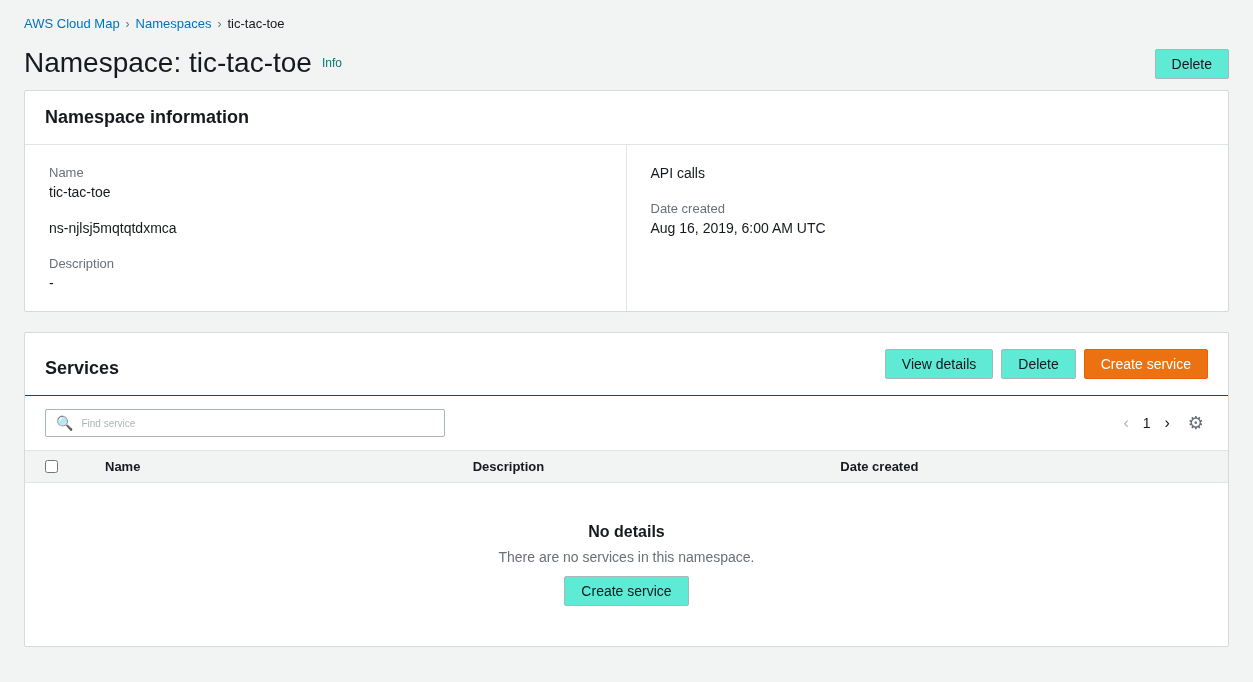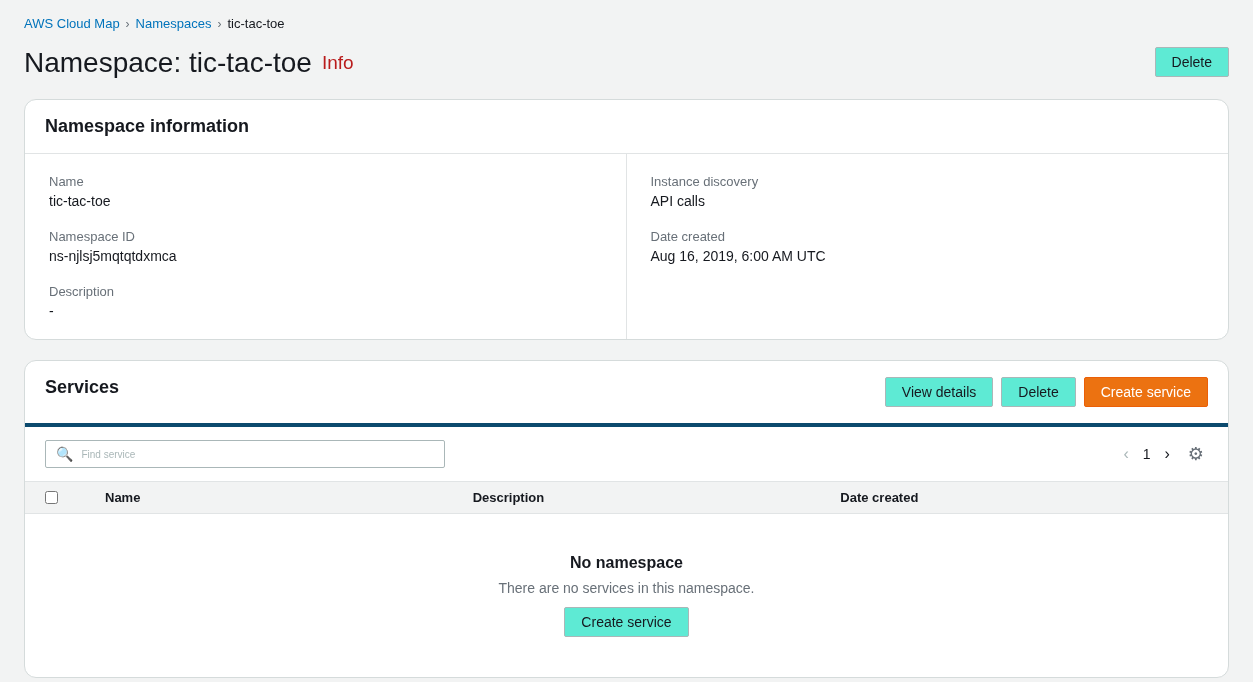--- a/index.html
+++ b/index.html
@@ -27,38 +27,38 @@
     }
     .breadcrumb-sep {
       color: #687078;
       font-size: 12px;
     }
     .breadcrumb-current {
       color: #16191f;
     }
     .page-header {
       display: flex;
-      align-items: flex-start;
+      align-items: flex-end;
       justify-content: space-between;
-      margin-bottom: 20px;
+      margin-bottom: 11px;
       gap: 46px;
     }
     .page-title {
       display: flex;
       align-items: center;
       gap: 10px;
     }
     .page-title h1 {
       font-size: 28px;
       font-weight: 300;
       color: #16191f;
     }
     .info-badge {
-      font-size: 19px;
-      color: #b91c1c;
+      font-size: 12px;
+      color: #0f766e;
       cursor: pointer;
     }
     .btn {
       padding: 6px 16px;
       font-size: 14px;
       border-radius: 2px;
       cursor: pointer;
       border: 1px solid;
     }
     .btn-normal {
@@ -67,21 +67,21 @@
       color: #16191f;
     }
     .btn-primary {
       background: #ec7211;
       border-color: #eb5f07;
       color: #fff;
     }
     .card {
       background: #fff;
       border: 1px solid #d5dbdb;
-      border-radius: 12px;
+      border-radius: 2px;
       margin-bottom: 20px;
     }
     .card-header {
       padding: 16px 20px;
       border-bottom: 1px solid #e1e4e5;
     }
     .card-header h2 {
       font-size: 18px;
       font-weight: 700;
       color: #16191f;
@@ -108,24 +108,24 @@
       font-size: 13px;
       color: #687078;
       margin-bottom: 4px;
     }
     .info-value {
       font-size: 14px;
       color: #16191f;
     }
     .services-header {
       display: flex;
-      align-items: flex-start;
+      align-items: flex-end;
       justify-content: space-between;
       padding: 16px 20px;
-      border-bottom: 4px solid #0c4a6e;
+      border-bottom: 1px solid #0c4a6e;
     }
     .services-title {
       font-size: 18px;
       font-weight: 700;
       color: #16191f;
     }
     .services-actions {
       display: flex;
       gap: 8px;
       align-items: center;
@@ -246,32 +246,30 @@
   </div>
   <div class="card-body">
     <div class="info-grid">
 
       <div class="info-col">
         <div class="info-item">
           <div class="info-label">Name</div>
           <div class="info-value">tic-tac-toe</div>
         </div>
         <div class="info-item">
-          <div class="info-label">Namespace ID</div>
           <div class="info-value">ns-njlsj5mqtqtdxmca</div>
         </div>
         <div class="info-item">
           <div class="info-label">Description</div>
           <div class="info-value">-</div>
         </div>
       </div>
 
       <div class="info-col">
         <div class="info-item">
-          <div class="info-label">Instance discovery</div>
           <div class="info-value">API calls</div>
         </div>
         <div class="info-item">
           <div class="info-label">Date created</div>
           <div class="info-value">Aug 16, 2019, 6:00 AM UTC</div>
         </div>
       </div>
     </div>
   </div>
 </div>
@@ -303,17 +301,17 @@
   <div class="table-header">
     <div class="checkbox-col">
       <input type="checkbox" style="">
     </div>
     <div class="col-header">Name</div>
     <div class="col-header">Description</div>
     <div class="col-header">Date created</div>
   </div>
 
   <div class="empty-state">
-    <div class="empty-state-title">No namespace</div>
+    <div class="empty-state-title">No details</div>
     <div class="empty-state-desc">There are no services in this namespace.</div>
     <button class="btn btn-normal">Create service</button>
   </div>
 </div>
 
 </body></html>

